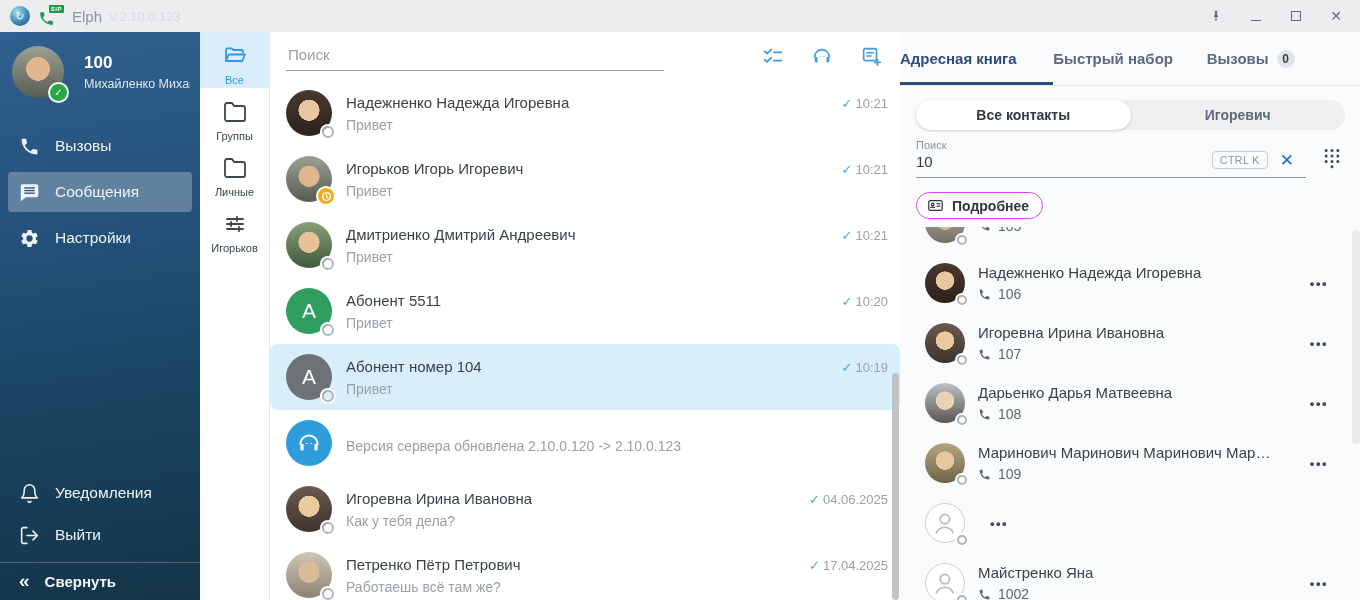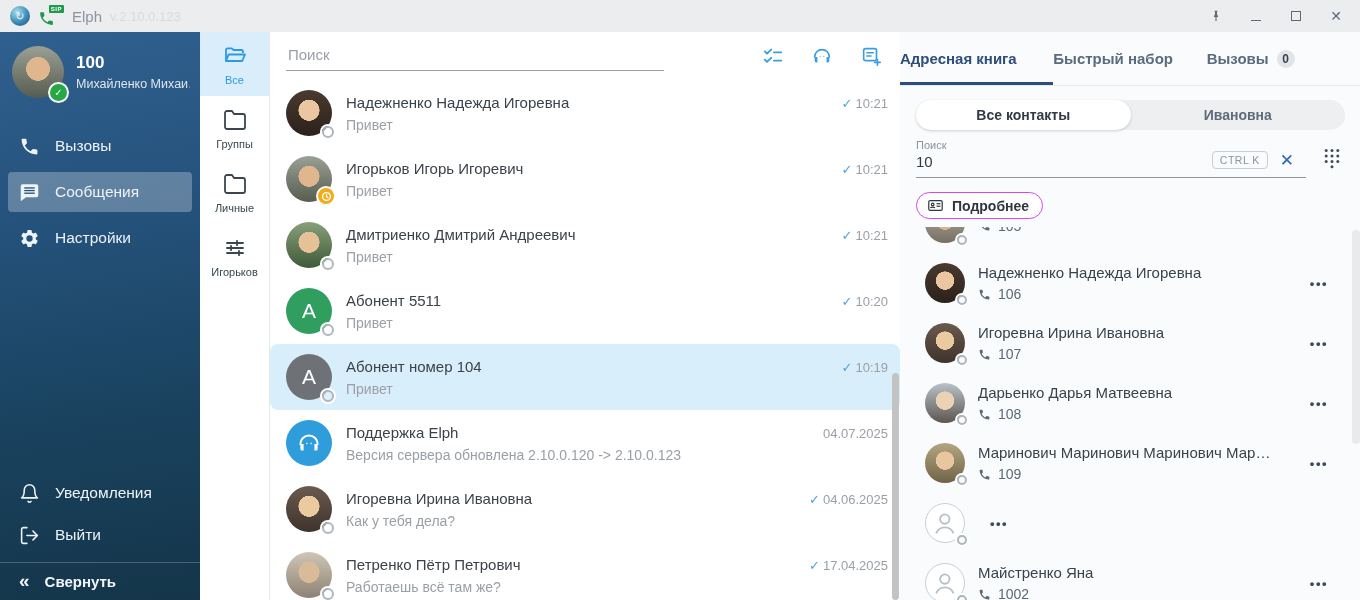--- a/index.html
+++ b/index.html
@@ -22,36 +22,36 @@
   .glyph-min { width:10px; border-bottom:1.6px solid #5f6b7a; height:1px; margin-top:8px; }
   .glyph-max { width:10px; height:10px; border:1.6px solid #5f6b7a; }
   .glyph-close { font-size:14px; line-height:1; }
 
   .main { flex:1; display:flex; min-height:0; }
 
   
   .sidebar { width:200px; flex-shrink:0; background:linear-gradient(172deg,#30608f 0%,#24517a 35%,#1a4360 65%,#143549 100%); color:#fff; display:flex; flex-direction:column; }
   .profile { display:flex; align-items:center; gap:12px; padding:14px 10px 16px 12px; }
   .avatar-lg { position:relative; width:52px; height:52px; border-radius:50%; flex-shrink:0; }
-  .pcol { min-width:0; }
+  .pcol { min-width:0;margin-left:8px; }
   .unum { font-size:17px; font-weight:bold; color:#fff; }
   .uname { font-size:12.5px; color:#dde6ee; margin-top:4px; white-space:nowrap; overflow:hidden; }
   .nav { padding:12px 8px 0; }
   .nav-item { display:flex; align-items:center; gap:15px; height:40px; padding:0 11px; border-radius:4px; margin-bottom:6px; font-size:15.5px; color:#eef3f7; cursor:default; }
   .nav-item.active { background:rgba(255,255,255,0.27); }
   .nav-item svg { width:21px; height:21px; flex-shrink:0; }
   .spacer { flex:1; }
   .nav2 { padding:0 8px 6px; }
   .nav2 .nav-item { height:42px; margin-bottom:0; }
   .collapse { border-top:1px solid rgba(255,255,255,0.22); display:flex; align-items:center; gap:15px; height:38px; padding:0 19px; font-size:15px; font-weight:bold; color:#f2f6fa; cursor:default; }
   .chevl { font-size:19px; font-weight:bold; line-height:1; margin-top:-2px; }
 
   
   .filters { width:70px; flex-shrink:0; background:#fff; border-right:1px solid #e6e8ea; display:flex; flex-direction:column; }
-  .filter-item { display:flex; flex-direction:column; align-items:center; justify-content:space-between; gap:6px; padding:12px 2px 10px; font-size:11px; color:#37474f; cursor:default; }
+  .filter-item { display:flex; flex-direction:column; align-items:center; justify-content:space-between; gap:6px; padding:12px 2px 2px; font-size:11px; color:#37474f; cursor:default; }
   .filter-item svg { width:24px; height:24px; color:#3c4650; }
   .filter-item.active { background:#d9edfa; color:#2b99e8; }
   .filter-item.active svg { color:#2b99e8; }
 
   
   .chatcol { width:630px; flex-shrink:0; background:#fff; display:flex; flex-direction:column; position:relative; }
   .chat-toolbar { height:48px; display:flex; align-items:center; padding:0 18px 0 16px; flex-shrink:0; }
   .chat-search { width:378px; border:none; outline:none; border-bottom:1px solid #9aa0a6; font-size:15px; color:#3a424a; padding:4px 2px 7px; font-family:inherit; }
   .chat-search::placeholder { color:#9aa0a6; }
   .ctb-icons { margin-left:auto; display:flex; align-items:center; gap:27px; color:#3b9ce2; }
@@ -376,26 +376,20 @@
                 <svg viewBox="0 0 24 24" fill="none" stroke="currentColor" stroke-width="1.8" stroke-linecap="round" stroke-linejoin="round">
                   <path d="M4 13a8 8 0 0 1 16 0"></path>
                   <path d="M4 13h3v6H5.8A1.8 1.8 0 0 1 4 17.2V13z" fill="currentColor" stroke="none"></path>
                   <path d="M20 13h-3v6h1.2a1.8 1.8 0 0 0 1.8-1.8V13z" fill="currentColor" stroke="none"></path>
                   <circle cx="10" cy="12.5" r="0.7" fill="currentColor" stroke="none"></circle>
                   <circle cx="14" cy="12.5" r="0.7" fill="currentColor" stroke="none"></circle>
                 </svg>
               </div>
             </div>
           <div class="chat-body">
-            <div class="crow1">
-                <span class="cname">Поддержка Elph</span>
-              <span class="cmeta">
-                  <span>04.07.2025</span>
-                </span>
-              </div>
             <div class="cmsg">Версия сервера обновлена 2.10.0.120 -&gt; 2.10.0.123</div>
           </div>
         </div>
 
         <div class="chat-row">
           <div class="avatar">
               <div class="av-img ph4"></div>
               <div class="ring"></div>
             </div>
           <div class="chat-body">
@@ -443,21 +437,21 @@
             <span>Вызовы</span>
             <span class="tab-badge">0</span>
           </div>
       </div>
 
       <div class="segmented">
         <div class="segment active">
             <span>Все контакты</span>
           </div>
         <div class="segment">
-            <span>Ивановна</span>
+            <span>Игоревич</span>
           </div>
       </div>
 
       <div class="search-row">
         <div class="search-box">
           <div class="search-label">Поиск</div>
           <input class="search-input" type="text" value="10" style="">
           <div class="search-right">
             <span class="kbd">CTRL K</span>
             <span class="clear-x">✕</span>

